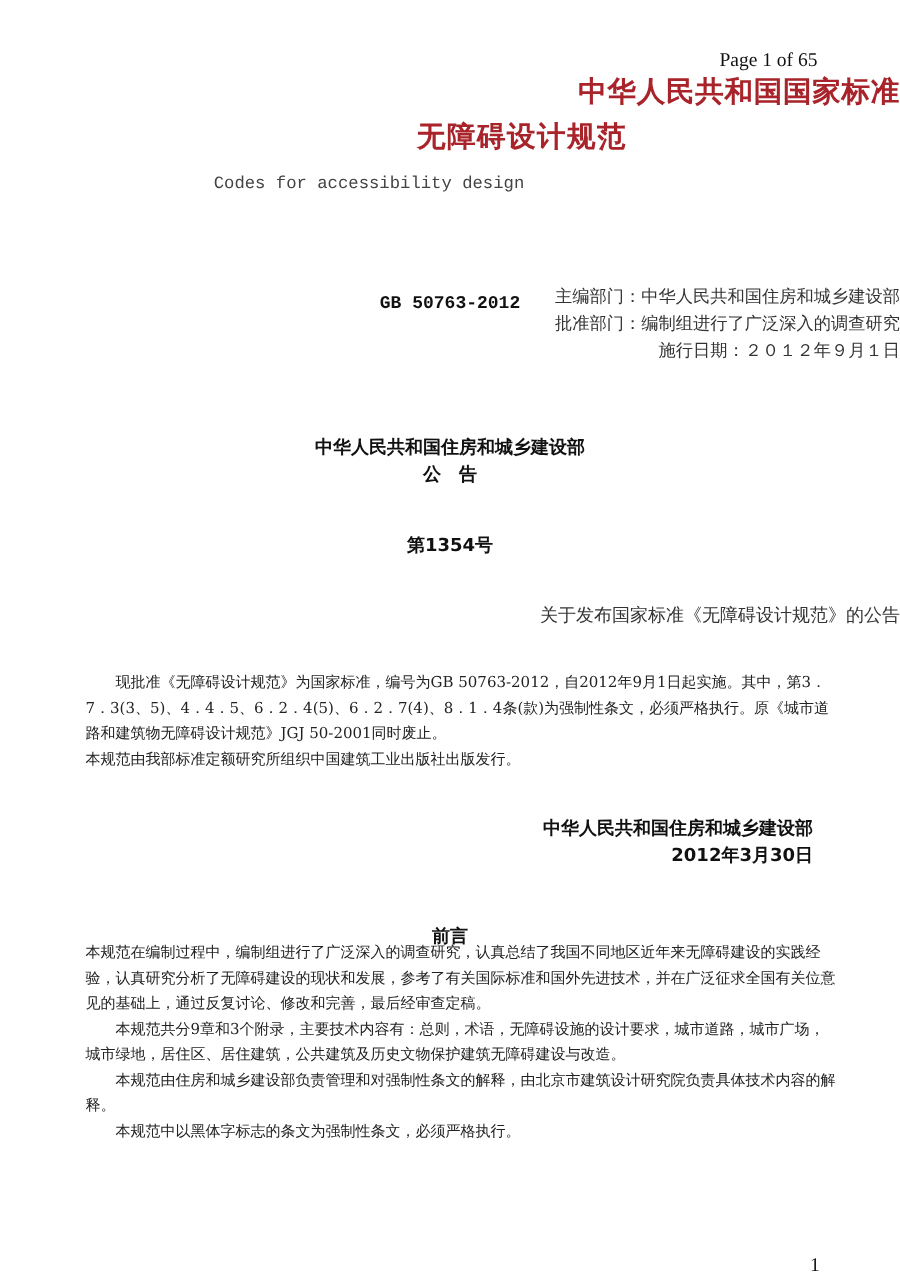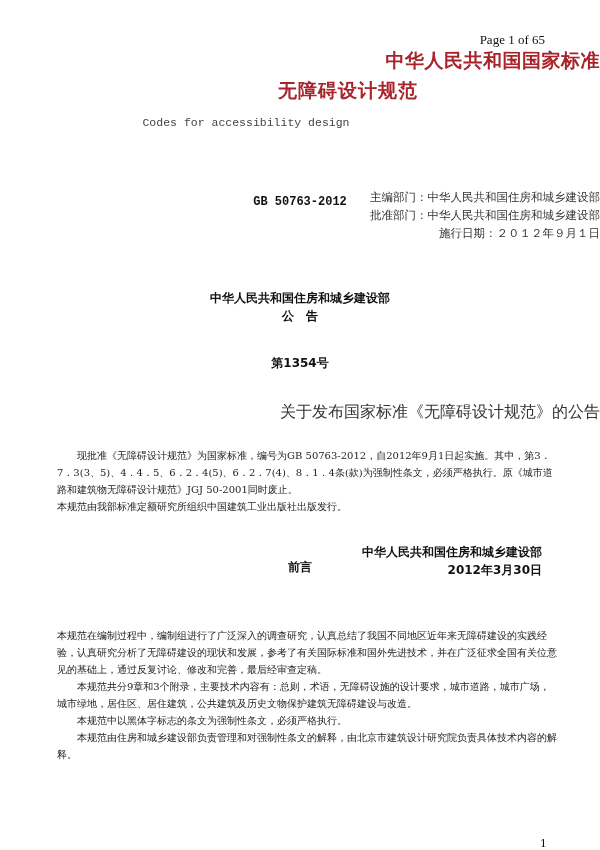--- a/index.html
+++ b/index.html
@@ -29,38 +29,38 @@
 <body>
 
 <div class="abs page-header">Page 1 of 65</div>
 
 <div class="abs title1">中华人民共和国国家标准</div>
 <div class="abs title2">无障碍设计规范</div>
 <div class="abs eng">Codes for accessibility design</div>
 <div class="abs code">GB 50763-2012</div>
 
 <div class="abs meta" style="top:190px">主编部门：中华人民共和国住房和城乡建设部</div>
-<div class="abs meta" style="top:208px">批准部门：中华人民共和国住房和城乡建设部</div>
+<div class="abs meta" style="top:208px">批准部门：编制组进行了广泛深入的调查研究</div>
 <div class="abs meta" style="top:226px">施行日期：２０１２年９月１日</div>
 
 <div class="abs bold-center" style="top:290px">中华人民共和国住房和城乡建设部</div>
 <div class="abs bold-center" style="top:308px">公　告</div>
 <div class="abs bold-center" style="top:355px">第1354号</div>
-<div class="abs meta" style="top:402px; font-size:16px;">关于发布国家标准《无障碍设计规范》的公告</div>
+<div class="abs meta" style="top:402px; font-size:12px;">关于发布国家标准《无障碍设计规范》的公告</div>
 
 <div class="abs para" style="top:447px">
   <p class="indent">现批准《无障碍设计规范》为国家标准，编号为GB 50763-2012，自2012年9月1日起实施。其中，第3．7．3(3、5)、4．4．5、6．2．4(5)、6．2．7(4)、8．1．4条(款)为强制性条文，必须严格执行。原《城市道路和建筑物无障碍设计规范》JGJ 50-2001同时废止。</p>
   <p>本规范由我部标准定额研究所组织中国建筑工业出版社出版发行。</p>
 </div>
 
 <div class="abs sign" style="top:544px">中华人民共和国住房和城乡建设部</div>
 <div class="abs sign" style="top:562px">2012年3月30日</div>
 
-<div class="abs bold-center" style="top:559px">前言</div>
+<div class="abs bold-center" style="top:616px">前言</div>
 
 <div class="abs para" style="top:627px">
   <p>本规范在编制过程中，编制组进行了广泛深入的调查研究，认真总结了我国不同地区近年来无障碍建设的实践经验，认真研究分析了无障碍建设的现状和发展，参考了有关国际标准和国外先进技术，并在广泛征求全国有关位意见的基础上，通过反复讨论、修改和完善，最后经审查定稿。</p>
   <p class="indent">本规范共分9章和3个附录，主要技术内容有：总则，术语，无障碍设施的设计要求，城市道路，城市广场，城市绿地，居住区、居住建筑，公共建筑及历史文物保护建筑无障碍建设与改造。</p>
+  <p class="indent">本规范由住房和城乡建设部负责管理和对强制性条文的解释，由北京市建筑设计研究院负责具体技术内容的解释。</p>
   <p class="indent">本规范中以黑体字标志的条文为强制性条文，必须严格执行。</p>
-  <p class="indent">本规范由住房和城乡建设部负责管理和对强制性条文的解释，由北京市建筑设计研究院负责具体技术内容的解释。</p>
 </div>
 
 <div class="abs page-num">1</div>
 
 </body></html>

